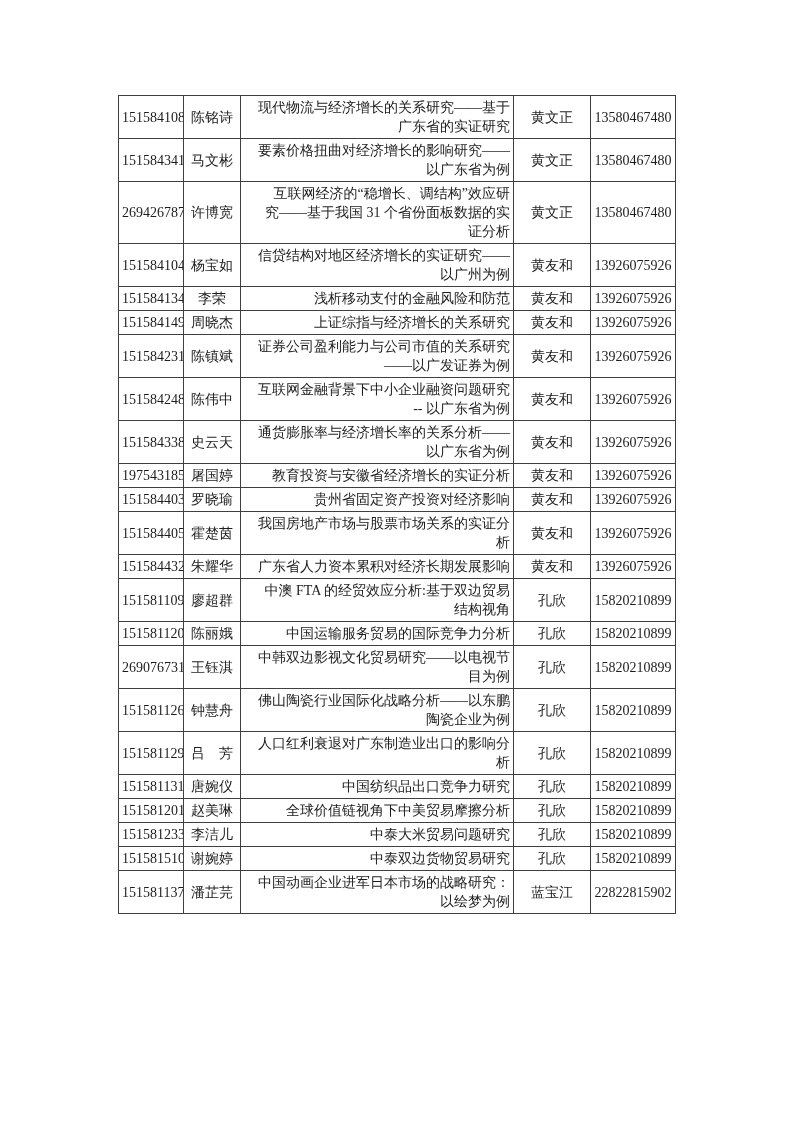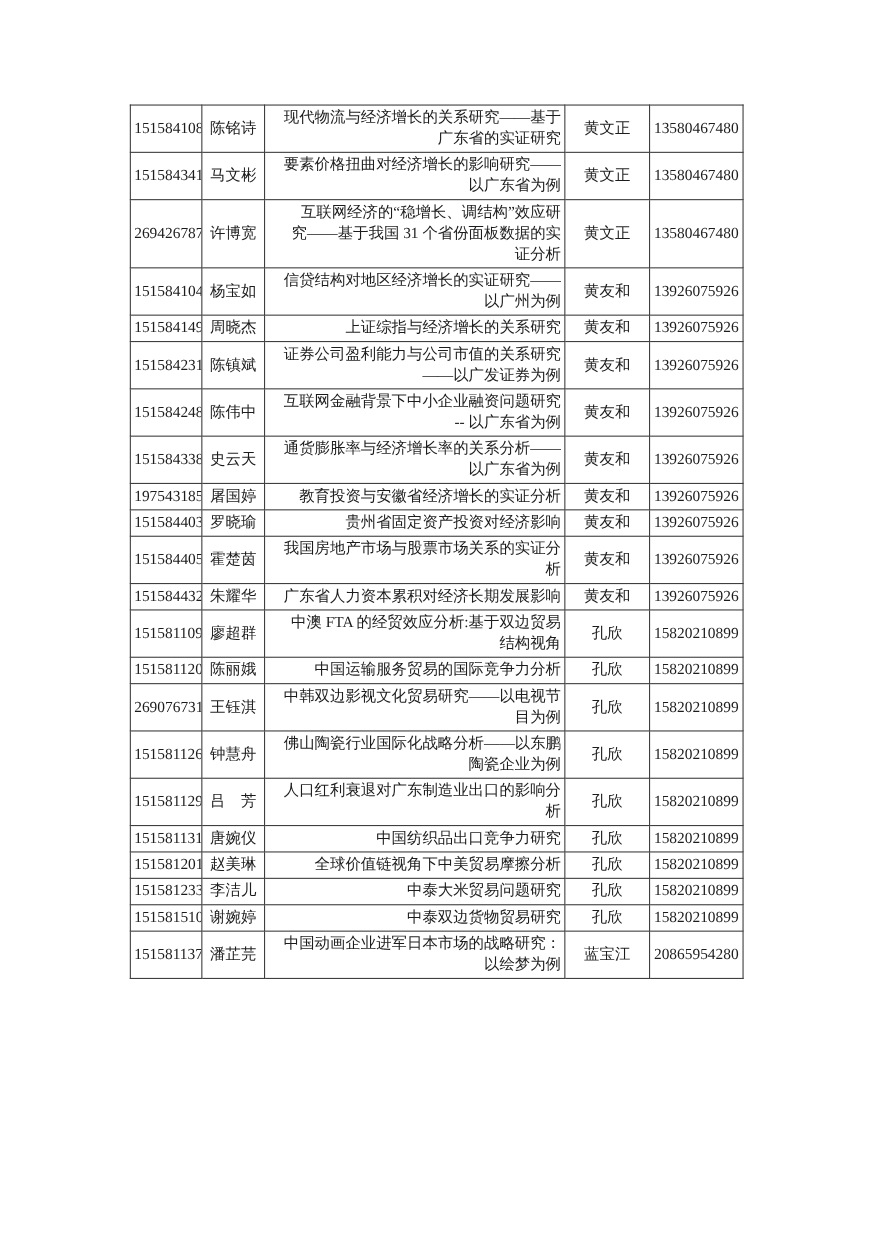--- a/index.html
+++ b/index.html
@@ -86,20 +86,27 @@
         </tr>
         <tr>
           <td class="center">151584104</td>
           <td class="center">杨宝如</td>
           <td class="title-cell">信贷结构对地区经济增长的实证研究——
 以广州为例</td>
           <td class="center">黄友和</td>
           <td class="center">13926075926</td>
         </tr>
         <tr>
+          <td class="center">151584134</td>
+          <td class="center">李荣</td>
+          <td class="title-cell">浅析移动支付的金融风险和防范</td>
+          <td class="center">黄友和</td>
+          <td class="center">13926075926</td>
+        </tr>
+        <tr>
           <td class="center">151584149</td>
           <td class="center">周晓杰</td>
           <td class="title-cell">上证综指与经济增长的关系研究</td>
           <td class="center">黄友和</td>
           <td class="center">13926075926</td>
         </tr>
         <tr>
           <td class="center">151584231</td>
           <td class="center">陈镇斌</td>
           <td class="title-cell">证券公司盈利能力与公司市值的关系研究
@@ -218,17 +225,17 @@
           <td class="title-cell">中泰双边货物贸易研究</td>
           <td class="center">孔欣</td>
           <td class="center">15820210899</td>
         </tr>
         <tr>
           <td class="center">151581137</td>
           <td class="center">潘芷芫</td>
           <td class="title-cell">中国动画企业进军日本市场的战略研究：
 以绘梦为例</td>
           <td class="center">蓝宝江</td>
-          <td class="center">20865954280</td>
+          <td class="center">22822815902</td>
         </tr>
       </tbody>
   </table>
 </div>
 
 </body></html>

